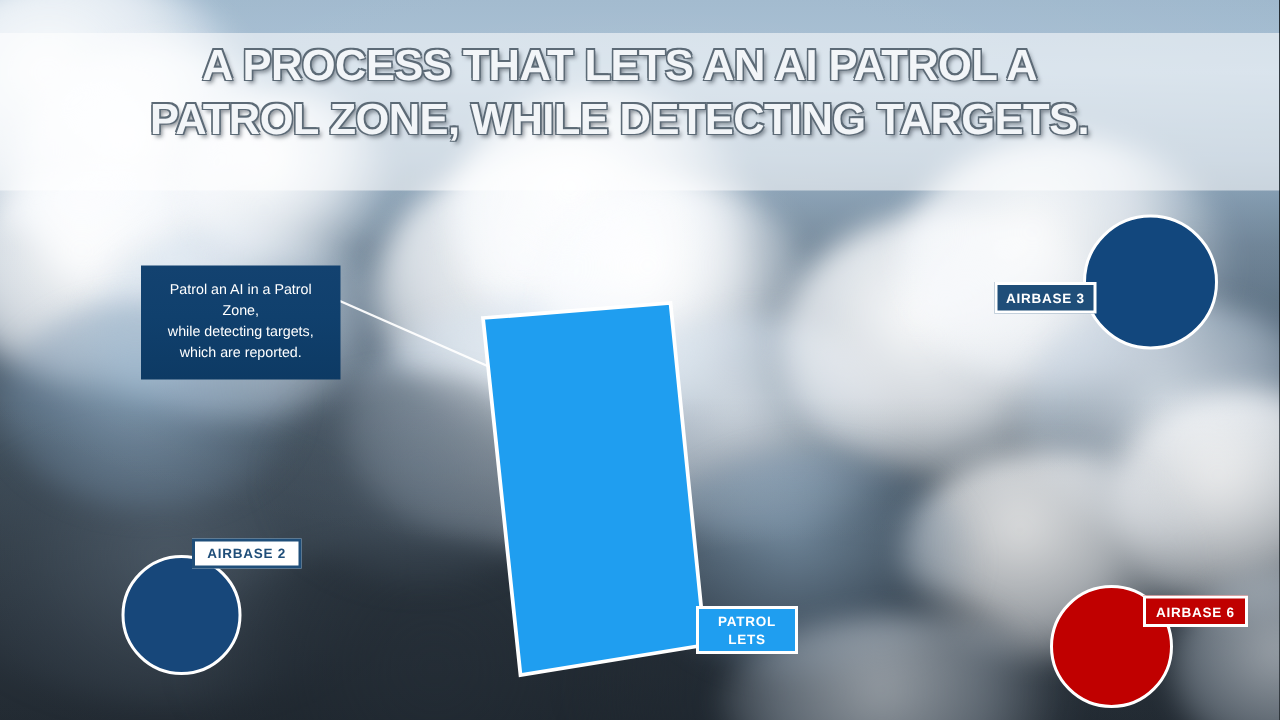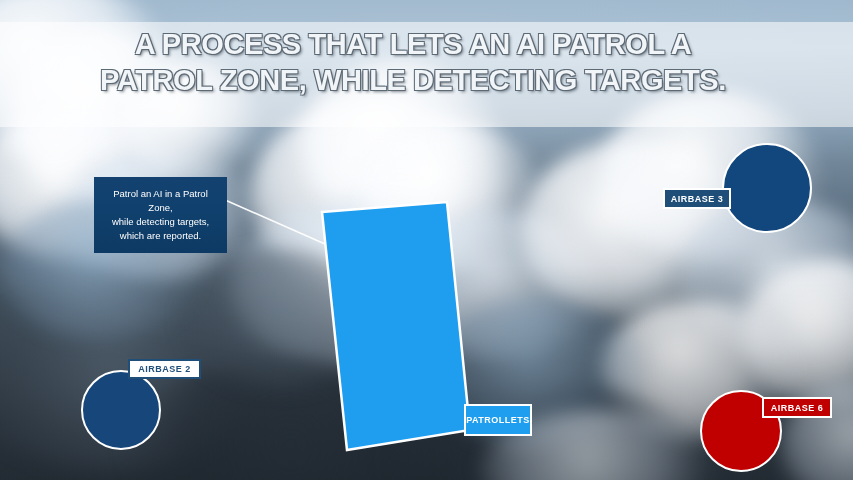--- a/index.html
+++ b/index.html
@@ -144,21 +144,21 @@
     background: #1f4e79; border-color: #ffffff; color: #ffffff;
   }
   #label-airbase-4 {
     left: 762px; top: 397px; width: 70px; height: 21px;
     background: #c00000; border-color: #ffffff; color: #ffffff;
   }
   #label-patrol-zone {
     left: 464px; top: 404px; width: 68px; height: 32px;
     background: #1f9ef0; border-color: #ffffff; color: #ffffff;
     line-height: 12px;
-    flex-direction: row;
+    flex-direction: column;
   }
 </style>
 </head>
 <body>
 
 <div id="slide">
 
   <div class="sky-base"></div>
 
   <div class="cloud bright" style="left:-60px;  top:-20px;  width:230px; height:180px;"></div>

